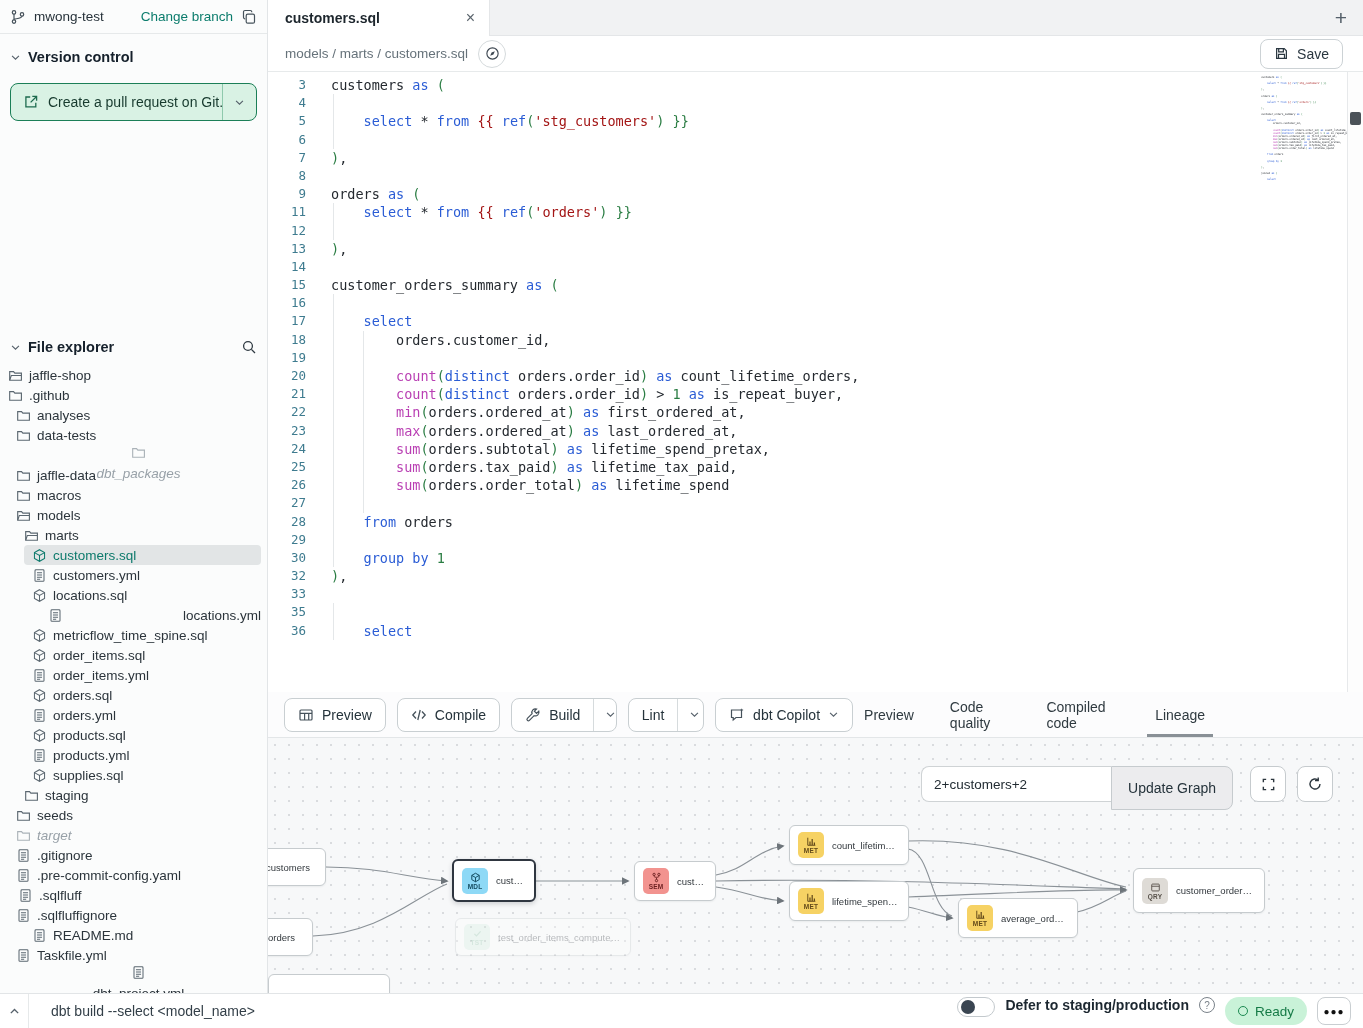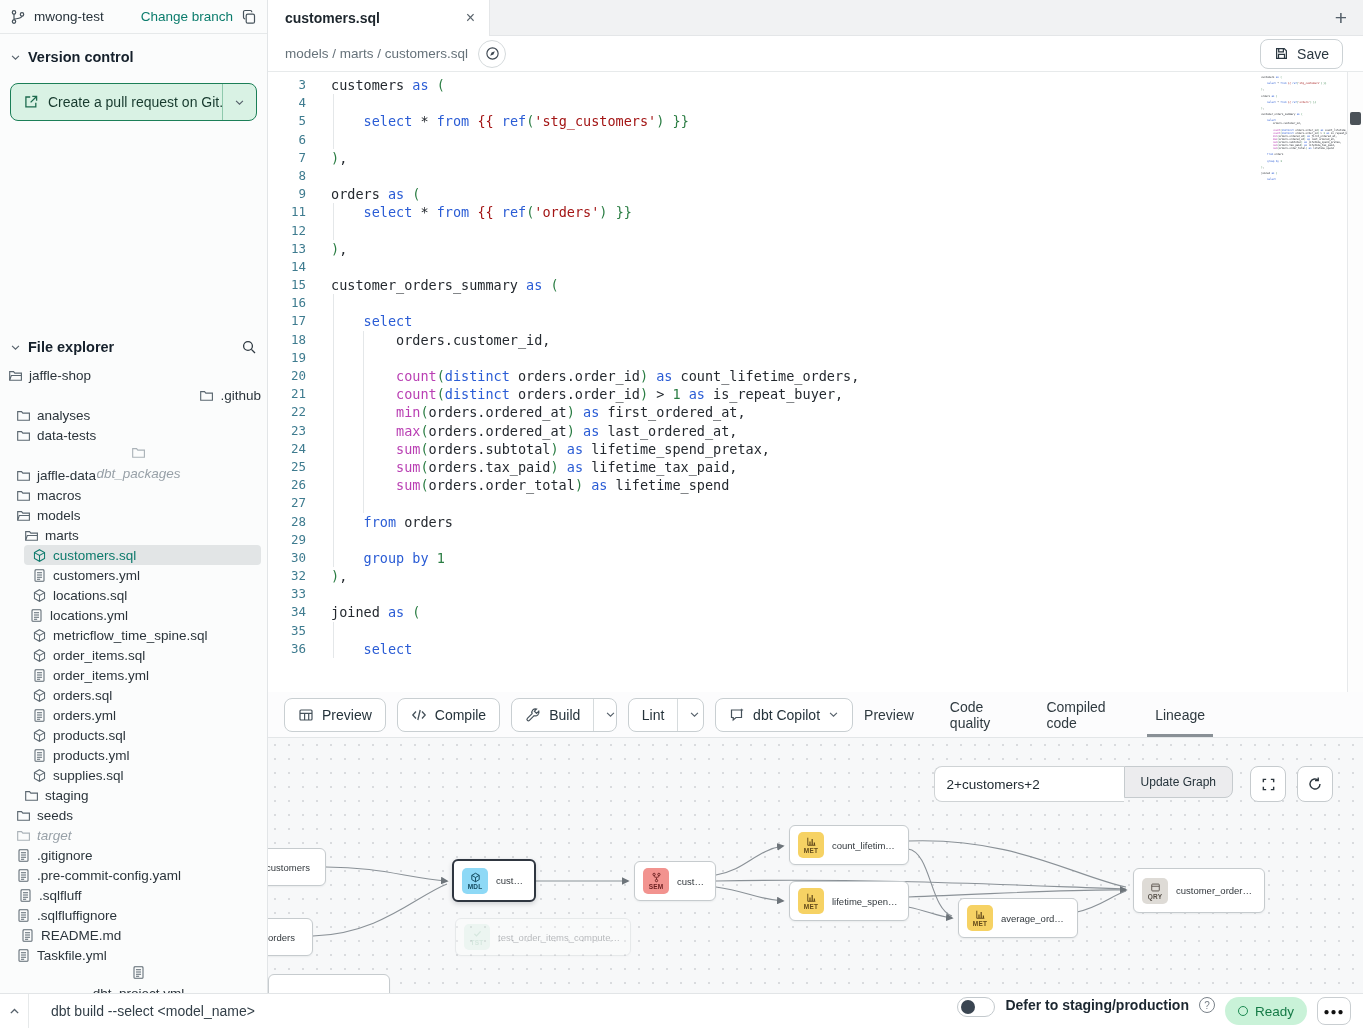--- a/index.html
+++ b/index.html
@@ -72,21 +72,21 @@
   .lnode{position:absolute;background:#fff;border:1px solid #c6cbce;border-radius:6px;display:flex;align-items:center;gap:8px;padding:0 8px;box-shadow:0 1px 2px rgba(20,30,40,.06);cursor:pointer}
   .lnode .nlabel{font-size:9.5px;color:#32383d;white-space:nowrap;overflow:hidden;text-overflow:ellipsis}
   .lnode.center{justify-content:center}
   .lnode.selected{border:2px solid #2f3640;box-shadow:0 2px 5px rgba(20,30,40,.18)}
   .lnode.faded{opacity:.33}
   .nicon{width:26px;height:26px;border-radius:5px;display:flex;flex-direction:column;align-items:center;justify-content:center;flex:0 0 auto}
   .nicon svg{width:11px;height:11px}
   .nicon .nb{font-size:6.5px;font-weight:bold;letter-spacing:.2px;line-height:7px}
   .lctl{position:absolute;top:28px;height:36px;display:flex}
   .lsel{width:190px;height:36px;border:1px solid #cfd3d5;border-right:none;border-radius:8px 0 0 8px;padding:0 12px;font-size:13.5px;color:#222c33;background:#fff;outline:none;font-family:"Liberation Sans",sans-serif}
-  .lupd{height:32px;padding:0 16px;border:1px solid #c6cbce;border-radius:0 8px 8px 0;background:#ececee;font-size:12px;color:#25333b;cursor:pointer;font-family:"Liberation Sans",sans-serif}
+  .lupd{height:44px;padding:0 16px;border:1px solid #c6cbce;border-radius:0 8px 8px 0;background:#ececee;font-size:14px;color:#25333b;cursor:pointer;font-family:"Liberation Sans",sans-serif}
   .sqbtn{position:absolute;top:28px;width:36px;height:36px;border:1px solid #c6cbce;border-radius:8px;background:#fff;display:flex;align-items:center;justify-content:center;color:#2c363e;cursor:pointer}
 
   
   #statusbar{height:35px;border-top:1px solid #e2e5e7;background:#fff;display:flex;align-items:center}
   .sb-chev{width:28px;display:flex;align-items:center;justify-content:center;color:#55606a;cursor:pointer}
   .sb-div{width:1px;height:35px;background:#e6e9ea}
   .sb-cmd{margin-left:22px;font-size:14px;color:#333f48}
   .sb-right{margin-left:auto;display:flex;gap:10px;padding-right:12px}
   .toggle{width:38px;height:20px;border:1px solid #c3c9cd;border-radius:11px;background:#fff;position:relative;cursor:pointer}
   .toggle .knob{position:absolute;left:3px;top:2px;width:14px;height:14px;border-radius:50%;background:#3a4551}
@@ -153,21 +153,21 @@
           </svg>
       </div>
       <div id="file-tree">
           <div class="trow" style="padding-left: 8px;">
             <span class="ticon"><svg viewBox="0 0 16 16" fill="none" stroke="currentColor" stroke-width="1.2">
                 <path d="M1.8 13V3.8h4.1l1.4 1.7h7V13z"></path>
                 <path d="M1.8 13l1.7-5h11"></path>
               </svg></span>
             <span>jaffle-shop</span>
           </div>
-          <div class="trow" style="padding-left: 8px; justify-content: flex-end;">
+          <div class="trow" style="padding-left: 8px;">
             <span class="ticon"><svg viewBox="0 0 16 16" fill="none" stroke="currentColor" stroke-width="1.2">
                 <path d="M1.8 13V3.8h4.1l1.4 1.7h7V13z"></path>
               </svg></span>
             <span>.github</span>
           </div>
           <div class="trow" style="padding-left: 16px;">
             <span class="ticon"><svg viewBox="0 0 16 16" fill="none" stroke="currentColor" stroke-width="1.2">
                 <path d="M1.8 13V3.8h4.1l1.4 1.7h7V13z"></path>
               </svg></span>
             <span>analyses</span>
@@ -224,21 +224,21 @@
               </svg></span>
             <span>customers.yml</span>
           </div>
           <div class="trow" style="padding-left: 32px;">
             <span class="ticon"><svg viewBox="0 0 16 16" fill="none" stroke="currentColor" stroke-width="1.1">
                 <path d="M8 1.8L13.4 4.9v6.2L8 14.2 2.6 11.1V4.9z"></path>
                 <path d="M2.6 4.9L8 8l5.4-3.1M8 8v6.2"></path>
               </svg></span>
             <span>locations.sql</span>
           </div>
-          <div class="trow" style="padding-left: 29px;">
+          <div class="trow" style="padding-left: 48px; justify-content: space-between;">
             <span class="ticon"><svg viewBox="0 0 16 16" fill="none" stroke="currentColor" stroke-width="1.1">
                 <rect x="3.2" y="1.8" width="9.6" height="12.4" rx="1"></rect>
                 <path d="M5.3 5h5.4M5.3 7.4h5.4M5.3 9.8h5.4M5.3 12h3.4"></path>
               </svg></span>
             <span>locations.yml</span>
           </div>
           <div class="trow" style="padding-left: 32px;">
             <span class="ticon"><svg viewBox="0 0 16 16" fill="none" stroke="currentColor" stroke-width="1.1">
                 <path d="M8 1.8L13.4 4.9v6.2L8 14.2 2.6 11.1V4.9z"></path>
                 <path d="M2.6 4.9L8 8l5.4-3.1M8 8v6.2"></path>
@@ -333,21 +333,21 @@
               </svg></span>
             <span>.sqlfluff</span>
           </div>
           <div class="trow" style="padding-left: 16px;">
             <span class="ticon"><svg viewBox="0 0 16 16" fill="none" stroke="currentColor" stroke-width="1.1">
                 <rect x="3.2" y="1.8" width="9.6" height="12.4" rx="1"></rect>
                 <path d="M5.3 5h5.4M5.3 7.4h5.4M5.3 9.8h5.4M5.3 12h3.4"></path>
               </svg></span>
             <span>.sqlfluffignore</span>
           </div>
-          <div class="trow" style="padding-left: 20px;">
+          <div class="trow" style="padding-left: 32px;">
             <span class="ticon"><svg viewBox="0 0 16 16" fill="none" stroke="currentColor" stroke-width="1.1">
                 <rect x="3.2" y="1.8" width="9.6" height="12.4" rx="1"></rect>
                 <path d="M5.3 5h5.4M5.3 7.4h5.4M5.3 9.8h5.4M5.3 12h3.4"></path>
               </svg></span>
             <span>README.md</span>
           </div>
           <div class="trow" style="padding-left: 16px;">
             <span class="ticon"><svg viewBox="0 0 16 16" fill="none" stroke="currentColor" stroke-width="1.1">
                 <rect x="3.2" y="1.8" width="9.6" height="12.4" rx="1"></rect>
                 <path d="M5.3 5h5.4M5.3 7.4h5.4M5.3 9.8h5.4M5.3 12h3.4"></path>
@@ -414,21 +414,20 @@
             <div class="crow"><span class="ln">23</span><span class="ct"><span class="guide" style="left: 2px;"></span><span class="guide" style="left: 32px;"></span><span class="tk-t">        </span><span class="tk-f">max</span><span class="tk-g">(</span><span class="tk-t">orders.ordered_at</span><span class="tk-g">)</span><span class="tk-t"> </span><span class="tk-k">as</span><span class="tk-t"> last_ordered_at,</span></span></div>
             <div class="crow"><span class="ln">24</span><span class="ct"><span class="guide" style="left: 2px;"></span><span class="guide" style="left: 32px;"></span><span class="tk-t">        </span><span class="tk-f">sum</span><span class="tk-g">(</span><span class="tk-t">orders.subtotal</span><span class="tk-g">)</span><span class="tk-t"> </span><span class="tk-k">as</span><span class="tk-t"> lifetime_spend_pretax,</span></span></div>
             <div class="crow"><span class="ln">25</span><span class="ct"><span class="guide" style="left: 2px;"></span><span class="guide" style="left: 32px;"></span><span class="tk-t">        </span><span class="tk-f">sum</span><span class="tk-g">(</span><span class="tk-t">orders.tax_paid</span><span class="tk-g">)</span><span class="tk-t"> </span><span class="tk-k">as</span><span class="tk-t"> lifetime_tax_paid,</span></span></div>
             <div class="crow"><span class="ln">26</span><span class="ct"><span class="guide" style="left: 2px;"></span><span class="guide" style="left: 32px;"></span><span class="tk-t">        </span><span class="tk-f">sum</span><span class="tk-g">(</span><span class="tk-t">orders.order_total</span><span class="tk-g">)</span><span class="tk-t"> </span><span class="tk-k">as</span><span class="tk-t"> lifetime_spend</span></span></div>
             <div class="crow"><span class="ln">27</span><span class="ct"><span class="guide" style="left: 2px;"></span><span class="guide" style="left: 32px;"></span></span></div>
             <div class="crow"><span class="ln">28</span><span class="ct"><span class="guide" style="left: 2px;"></span><span class="tk-t">    </span><span class="tk-k">from</span><span class="tk-t"> orders</span></span></div>
             <div class="crow"><span class="ln">29</span><span class="ct"><span class="guide" style="left: 2px;"></span></span></div>
             <div class="crow"><span class="ln">30</span><span class="ct"><span class="guide" style="left: 2px;"></span><span class="tk-t">    </span><span class="tk-k">group by</span><span class="tk-t"> </span><span class="tk-g">1</span></span></div>
             <div class="crow"><span class="ln">32</span><span class="ct"><span class="tk-g">)</span><span class="tk-t">,</span></span></div>
             <div class="crow"><span class="ln">33</span><span class="ct"></span></div>
-            <div class="crow"><span class="ln">34</span><span class="ct"><span class="tk-t">joined </span><span class="tk-k">as</span><span class="tk-t"> </span><span class="tk-g">(</span></span></div>
             <div class="crow"><span class="ln">35</span><span class="ct"><span class="guide" style="left: 2px;"></span></span></div>
             <div class="crow"><span class="ln">36</span><span class="ct"><span class="guide" style="left: 2px;"></span><span class="tk-t">    </span><span class="tk-k">select</span></span></div>
           </div>
         <div id="minimap">
             <div class="mrow"><span class="tk-t">customers </span><span class="tk-k">as</span><span class="tk-t"> </span><span class="tk-g">(</span></div>
             <div class="mrow"><span class="tk-t"> </span></div>
             <div class="mrow"><span class="tk-t">    </span><span class="tk-k">select</span><span class="tk-t"> </span><span class="tk-t">*</span><span class="tk-t"> </span><span class="tk-k">from</span><span class="tk-t"> </span><span class="tk-s">{{</span><span class="tk-t"> </span><span class="tk-k">ref</span><span class="tk-g">(</span><span class="tk-s">'stg_customers'</span><span class="tk-g">)</span><span class="tk-t"> </span><span class="tk-g">}}</span></div>
             <div class="mrow"><span class="tk-t"> </span></div>
             <div class="mrow"><span class="tk-g">)</span><span class="tk-t">,</span></div>
             <div class="mrow"><span class="tk-t"> </span></div>

